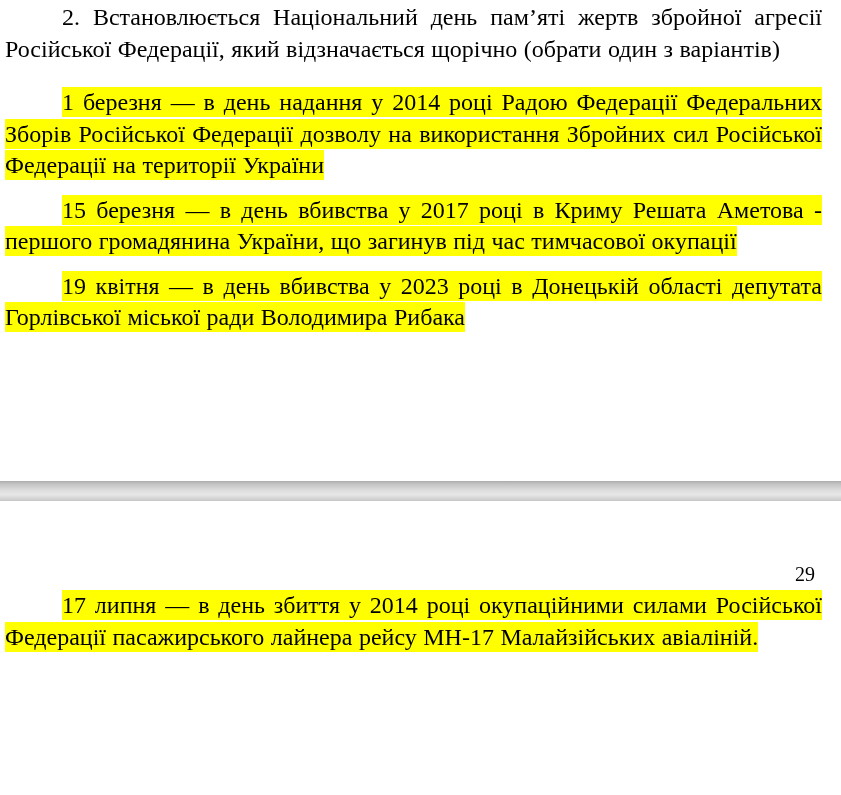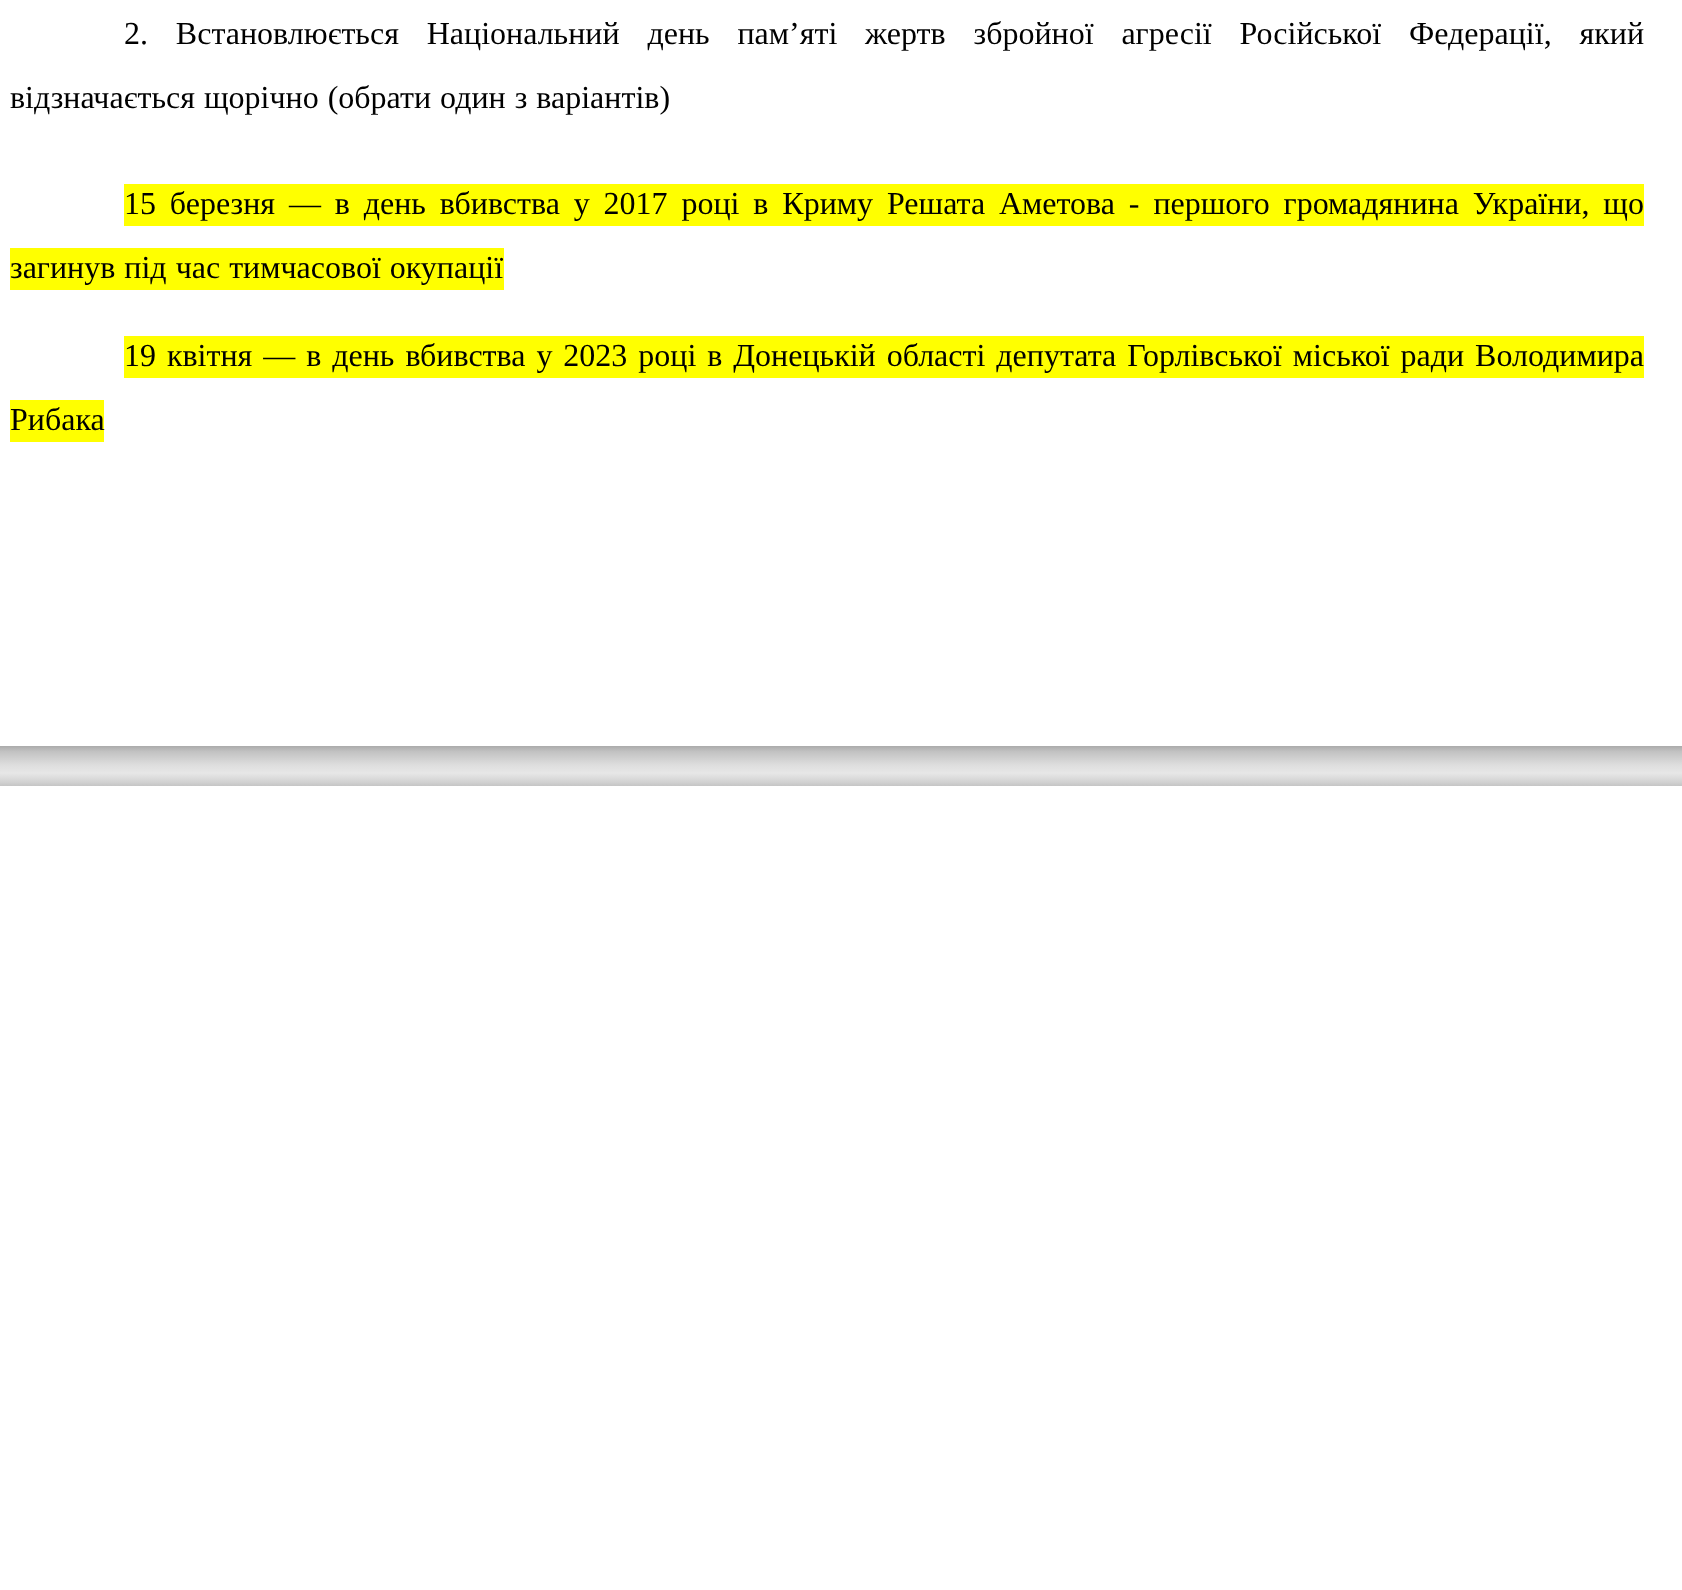--- a/index.html
+++ b/index.html
@@ -15,21 +15,21 @@
     color: #000000;
   }
   .page-region {
     padding-left: 5px;
     padding-right: 19px;
   }
   .page-a {
     padding-top: 2px;
   }
   p.para {
-    font-size: 16px;
+    font-size: 24px;
     line-height: 31.5px;
     text-align: justify;
     text-indent: 57px;
     margin: 0 0 13px 0;
     word-spacing: 0.5px;
   }
   p.para-intro {
     margin-bottom: 22px;
   }
   .hl {
@@ -63,24 +63,32 @@
 </style>
 </head>
 <body>
 
 <div>
 
   <div class="page-region page-a">
 
     <p class="para para-intro"><span>2. Встановлюється Національний день пам’яті жертв збройної агресії Російської Федерації, який відзначається щорічно (обрати один з варіантів)</span></p>
 
+    <p class="para"><span class="hl">1 березня — в день надання у 2014 році Радою Федерації Федеральних Зборів Російської Федерації дозволу на використання Збройних сил Російської Федерації на території України</span></p>
 
     <p class="para"><span class="hl">15 березня — в день вбивства у 2017 році в Криму Решата Аметова - першого громадянина України, що загинув під час тимчасової окупації</span></p>
 
 
     <p class="para"><span class="hl">19 квітня — в день вбивства у 2023 році в Донецькій області депутата Горлівської міської ради Володимира Рибака</span></p>
 
   </div>
 
   <div class="page-separator"></div>
 
+  <div class="page-region page-b">
+
+    <div class="page-number-row">29</div>
+
+    <p class="para para-last"><span class="hl">17 липня — в день збиття у 2014 році окупаційними силами Російської Федерації пасажирського лайнера рейсу МН-17 Малайзійських авіаліній.</span></p>
+
+  </div>
 
 </div>
 
 </body></html>

